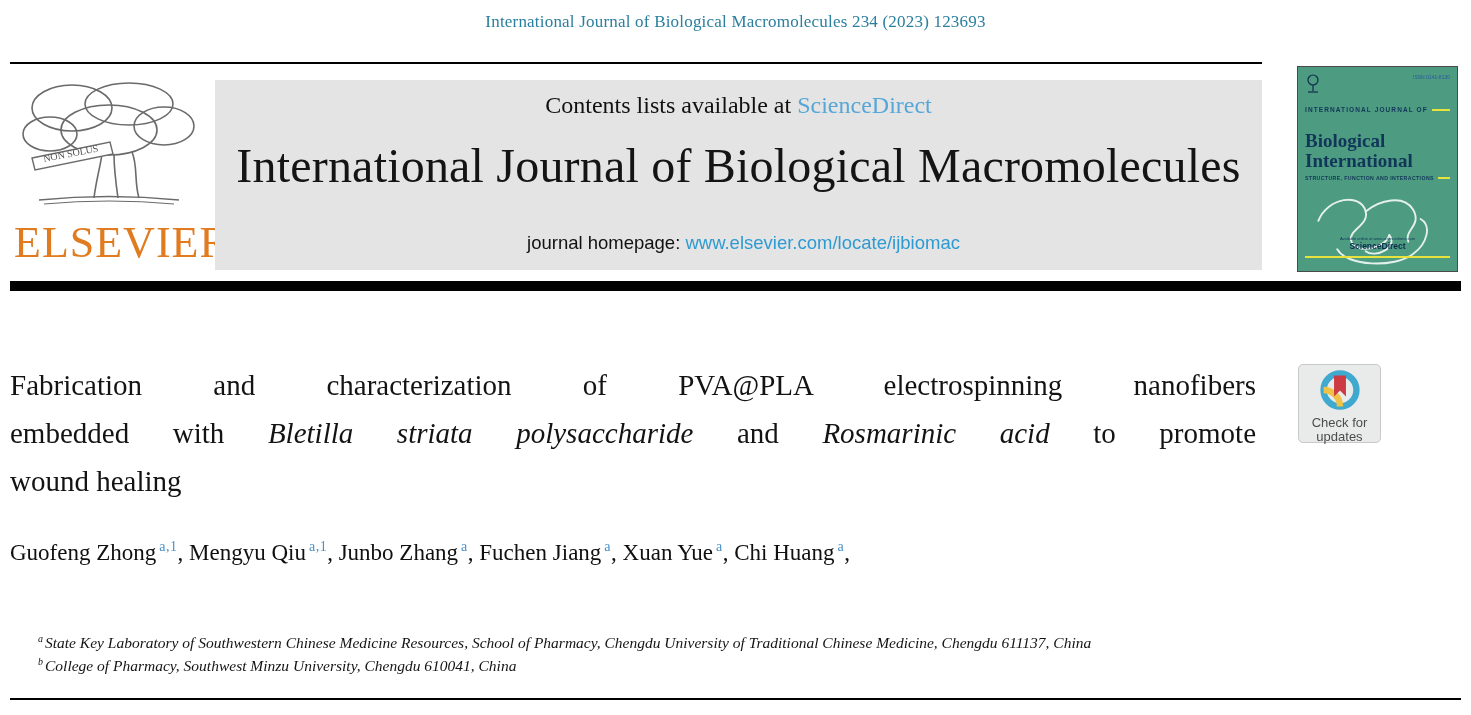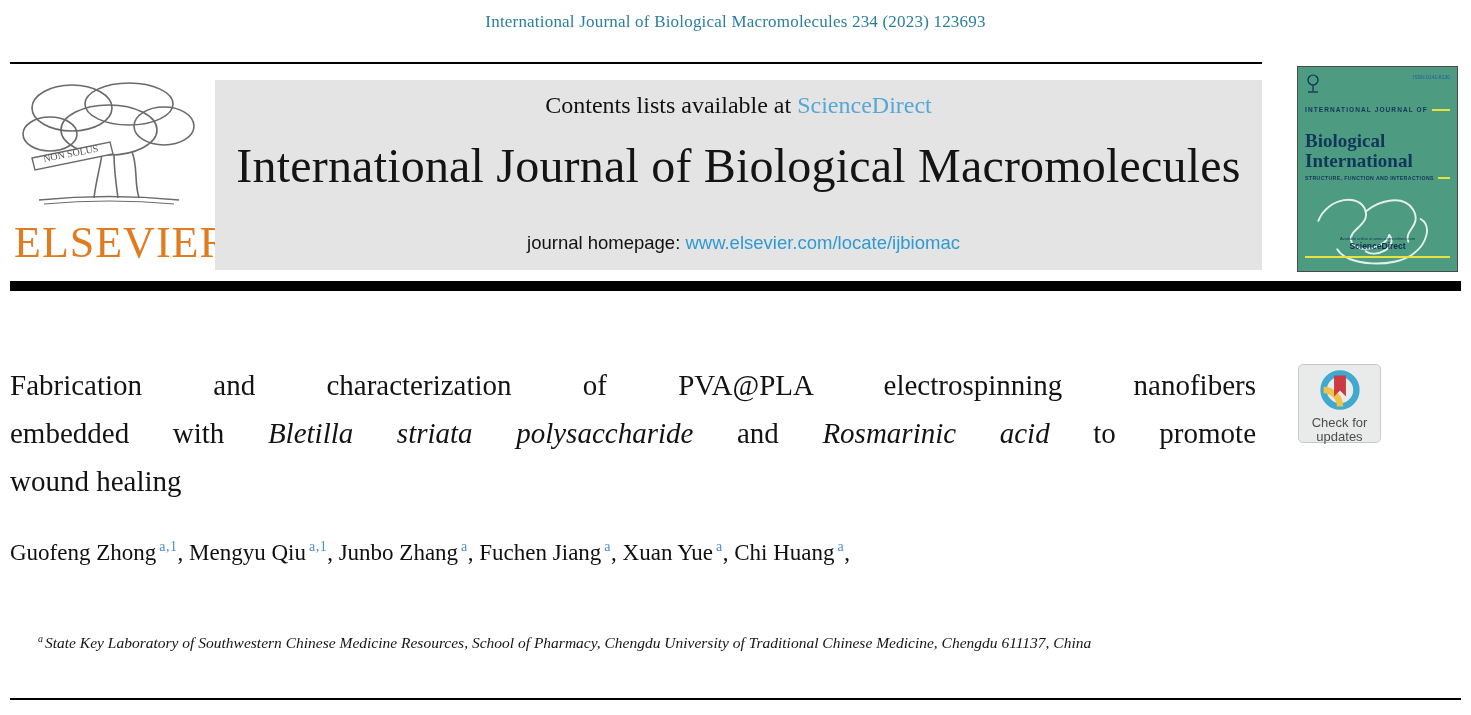--- a/index.html
+++ b/index.html
@@ -188,17 +188,18 @@
       <div>updates</div>
     </div>
   </div>
 
   <div class="abs authors">
     <div><span><span>Guofeng Zhong</span><sup>a,1</sup><span>, </span></span><span><span>Mengyu Qiu</span><sup>a,1</sup><span>, </span></span><span><span>Junbo Zhang</span><sup>a</sup><span>, </span></span><span><span>Fuchen Jiang</span><sup>a</sup><span>, </span></span><span><span>Xuan Yue</span><sup>a</sup><span>, </span></span><span><span>Chi Huang</span><sup>a</sup><span>,</span></span></div>
   </div>
 
   <div class="abs affils">
     <div><sup>a</sup><span>State Key Laboratory of Southwestern Chinese Medicine Resources, School of Pharmacy, Chengdu University of Traditional Chinese Medicine, Chengdu 611137, China</span></div>
+    <div><sup>b</sup><span>College of Pharmacy, Southwest Minzu University, Chengdu 610041, China</span></div>
   </div>
 
   <div class="abs bottom-rule"></div>
 
 </div>
 
 </body></html>

